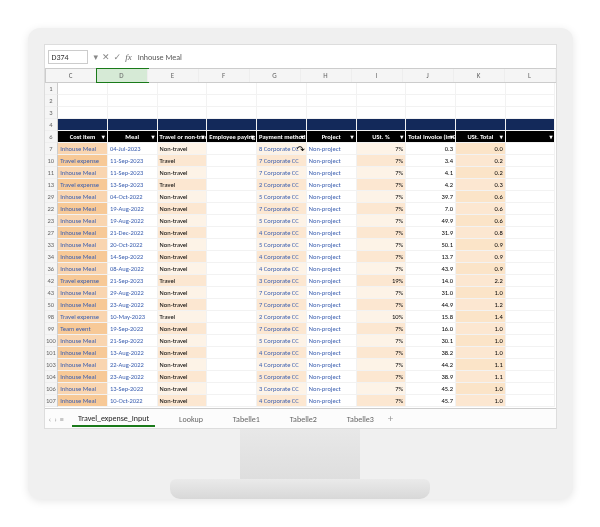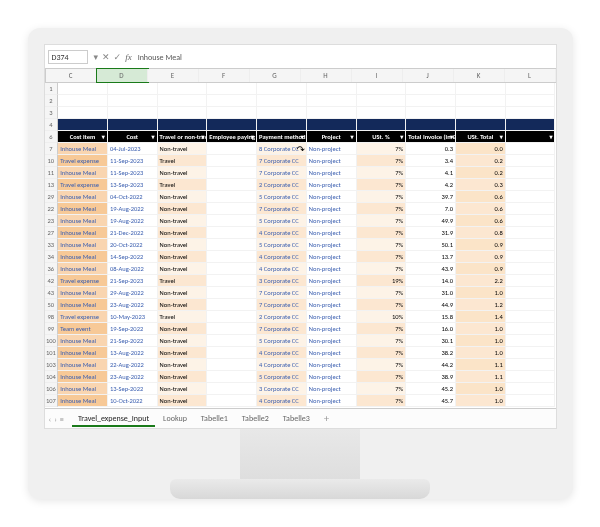--- a/index.html
+++ b/index.html
@@ -263,21 +263,21 @@
           <div class="cell tbl-band"></div>
           <div class="cell tbl-band"></div>
           <div class="cell tbl-band"></div>
           <div class="cell tbl-band"></div>
           <div class="cell tbl-band"></div>
           <div class="cell tbl-band"></div>
         </div>
         <div class="row th-row">
           <div class="rownum">6</div>
           <div class="cell ">Cost item</div>
-          <div class="cell ">Cost</div>
+          <div class="cell ">Meal</div>
           <div class="cell ">Travel or non-travel</div>
           <div class="cell ">Employee paying</div>
           <div class="cell ">Payment method</div>
           <div class="cell ">Project</div>
           <div class="cell ">USt. %</div>
           <div class="cell ">Total Invoice (in €)</div>
           <div class="cell ">USt. Total</div>
           <div class="cell "></div>
         </div>
         <div class="cursor-overlay" style="left: 252px; top: 60px;">↷</div>
@@ -568,21 +568,21 @@
           <div class="cell a"></div>
         </div>
       </div>
 
     <div class="tabs-bar">
       <div class="tab-nav">
         <span>‹</span>
         <span>›</span>
         <span>≡</span>
       </div>
-      <div id="sheettabs" style="display:flex;gap:2px;">
+      <div id="sheettabs" style="display:flex;gap:18px;align-items:center;">
           <div class="tab active">Travel_expense_Input</div>
           <div class="tab">Lookup</div>
           <div class="tab">Tabelle1</div>
           <div class="tab">Tabelle2</div>
           <div class="tab">Tabelle3</div>
         </div>
       <div class="tab-add">+</div>
     </div>
 
   </div>

